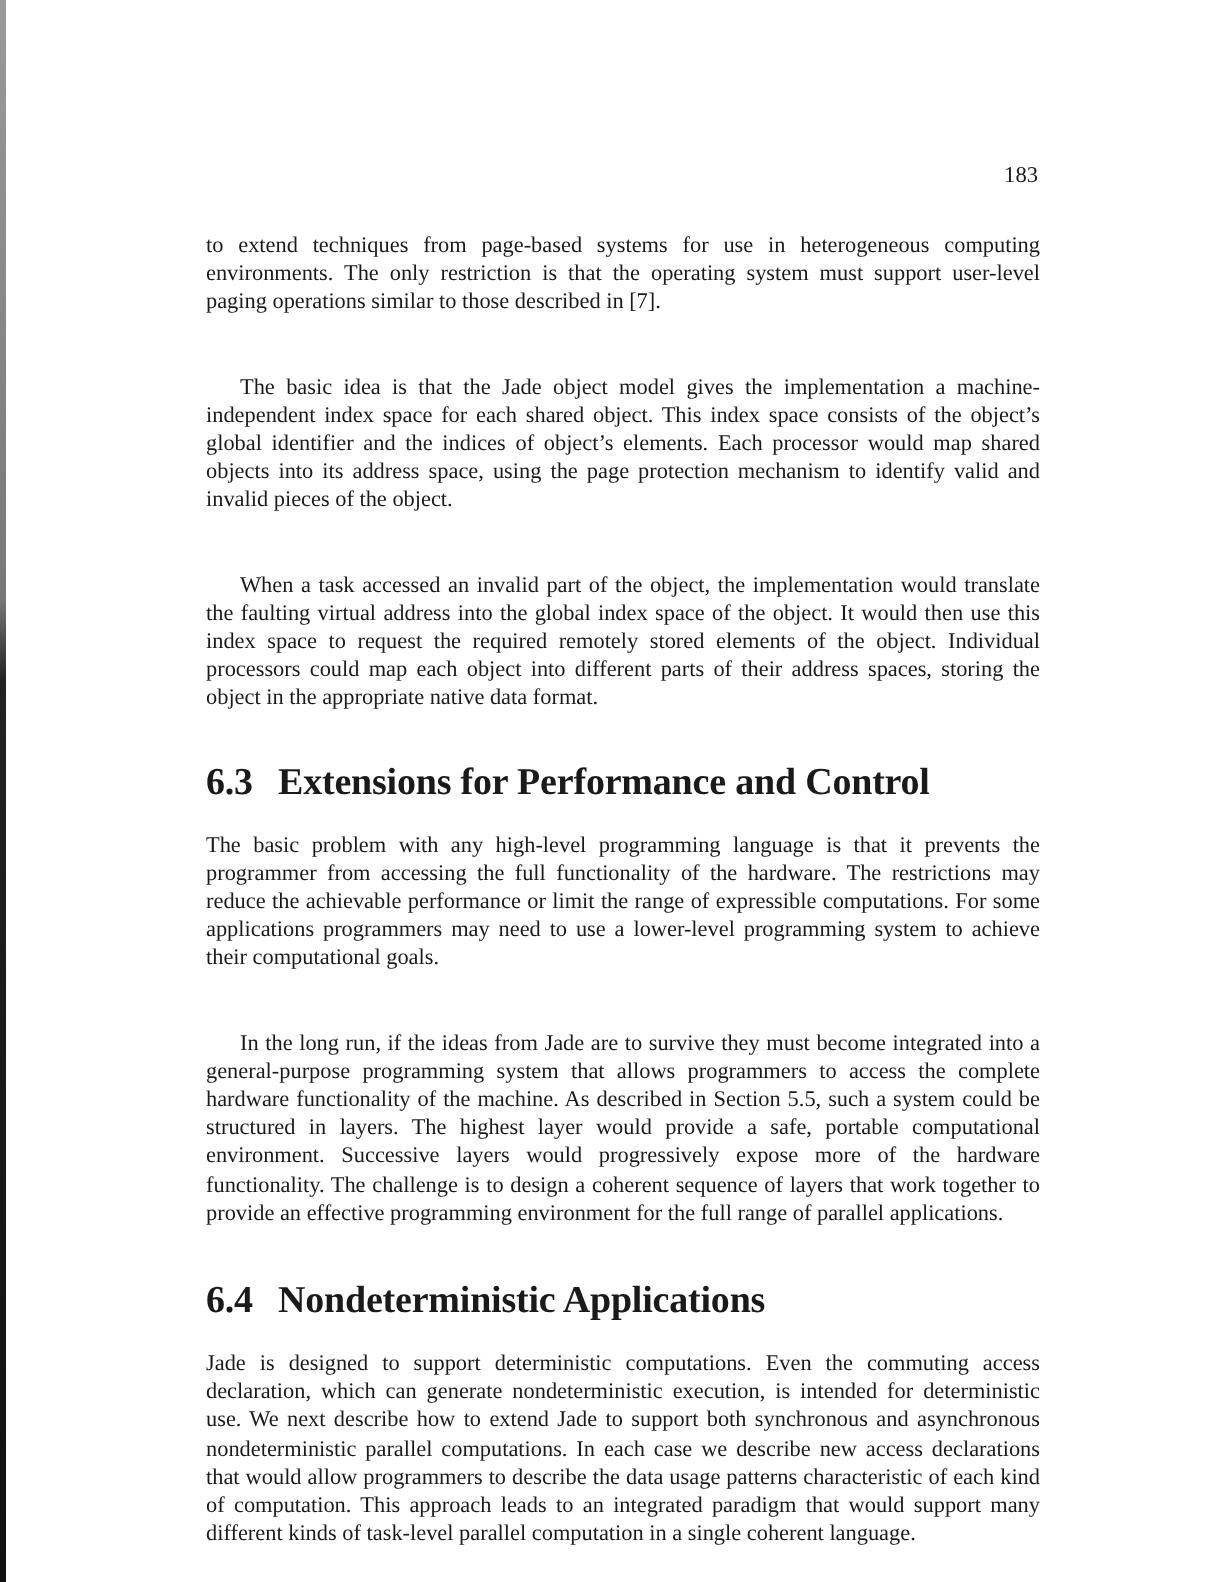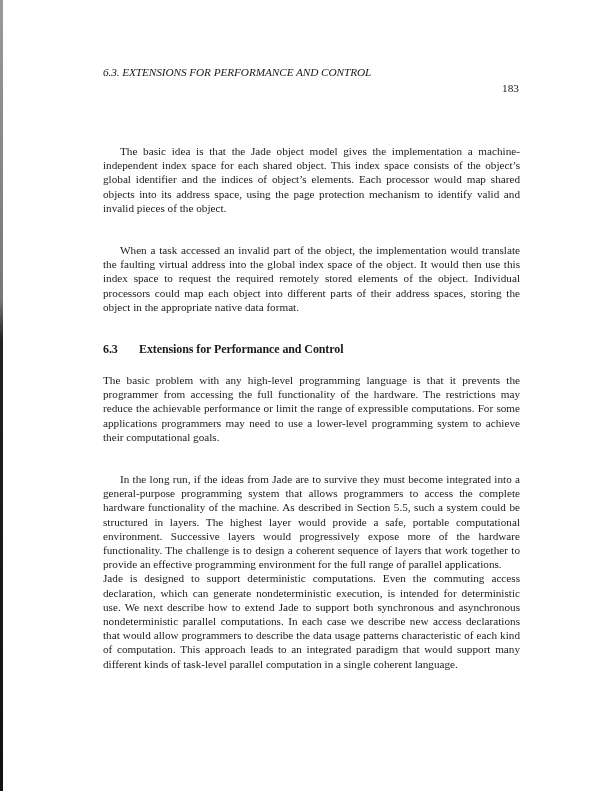--- a/index.html
+++ b/index.html
@@ -60,21 +60,21 @@
       hyphens: none;
     }
     p.indent {
       text-indent: 17px;
       margin-top: 28px;
     }
     h2 {
       margin: 0;
       font-family: "Liberation Serif", "DejaVu Serif", serif;
       font-weight: bold;
-      font-size: 12px;
+      font-size: 19px;
       line-height: 20px;
       letter-spacing: -0.1px;
     }
     h2 .num {
       display: inline-block;
       width: 36px;
     }
     .sec-63 {
       margin-top: 25px;
       margin-bottom: 14px;
@@ -83,30 +83,33 @@
       margin-top: 27px;
       margin-bottom: 14px;
     }
   </style>
 </head>
 <body>
 
 <div class="scan-edge"></div>
 
 <div class="running-head">
-  <span class="title">6.3.  EXTENSIONS FOR PERFORMANCE AND CONTROL</span>
   <span class="page-num">183</span>
 </div>
 
 <div class="page-body">
 
+  <p>to extend techniques from page-based systems for use in heterogeneous computing environments. The only restriction is that the operating system must support user-level paging operations similar to those described in [7].</p>
   <p class="indent">The basic idea is that the Jade object model gives the implementation a machine-independent index space for each shared object. This index space consists of the object’s global identifier and the indices of object’s elements. Each processor would map shared objects into its address space, using the page protection mechanism to identify valid and invalid pieces of the object.</p>
   <p class="indent">When a task accessed an invalid part of the object, the implementation would translate the faulting virtual address into the global index space of the object. It would then use this index space to request the required remotely stored elements of the object. Individual processors could map each object into different parts of their address spaces, storing the object in the appropriate native data format.</p>
 
   <h2 class="sec-63">
     <span class="num">6.3</span><span>Extensions for Performance and Control</span>
   </h2>
   <p>The basic problem with any high-level programming language is that it prevents the programmer from accessing the full functionality of the hardware. The restrictions may reduce the achievable performance or limit the range of expressible computations. For some applications programmers may need to use a lower-level programming system to achieve their computational goals.</p>
   <p class="indent">In the long run, if the ideas from Jade are to survive they must become integrated into a general-purpose programming system that allows programmers to access the complete hardware functionality of the machine. As described in Section 5.5, such a system could be structured in layers. The highest layer would provide a safe, portable computational environment. Successive layers would progressively expose more of the hardware functionality. The challenge is to design a coherent sequence of layers that work together to provide an effective programming environment for the full range of parallel applications.</p>
 
+  <h2 class="sec-64">
+    <span class="num">6.4</span><span>Nondeterministic Applications</span>
+  </h2>
   <p>Jade is designed to support deterministic computations. Even the commuting access declaration, which can generate nondeterministic execution, is intended for deterministic use. We next describe how to extend Jade to support both synchronous and asynchronous nondeterministic parallel computations. In each case we describe new access declarations that would allow programmers to describe the data usage patterns characteristic of each kind of computation. This approach leads to an integrated paradigm that would support many different kinds of task-level parallel computation in a single coherent language.</p>
 
 </div>
 
 </body></html>

